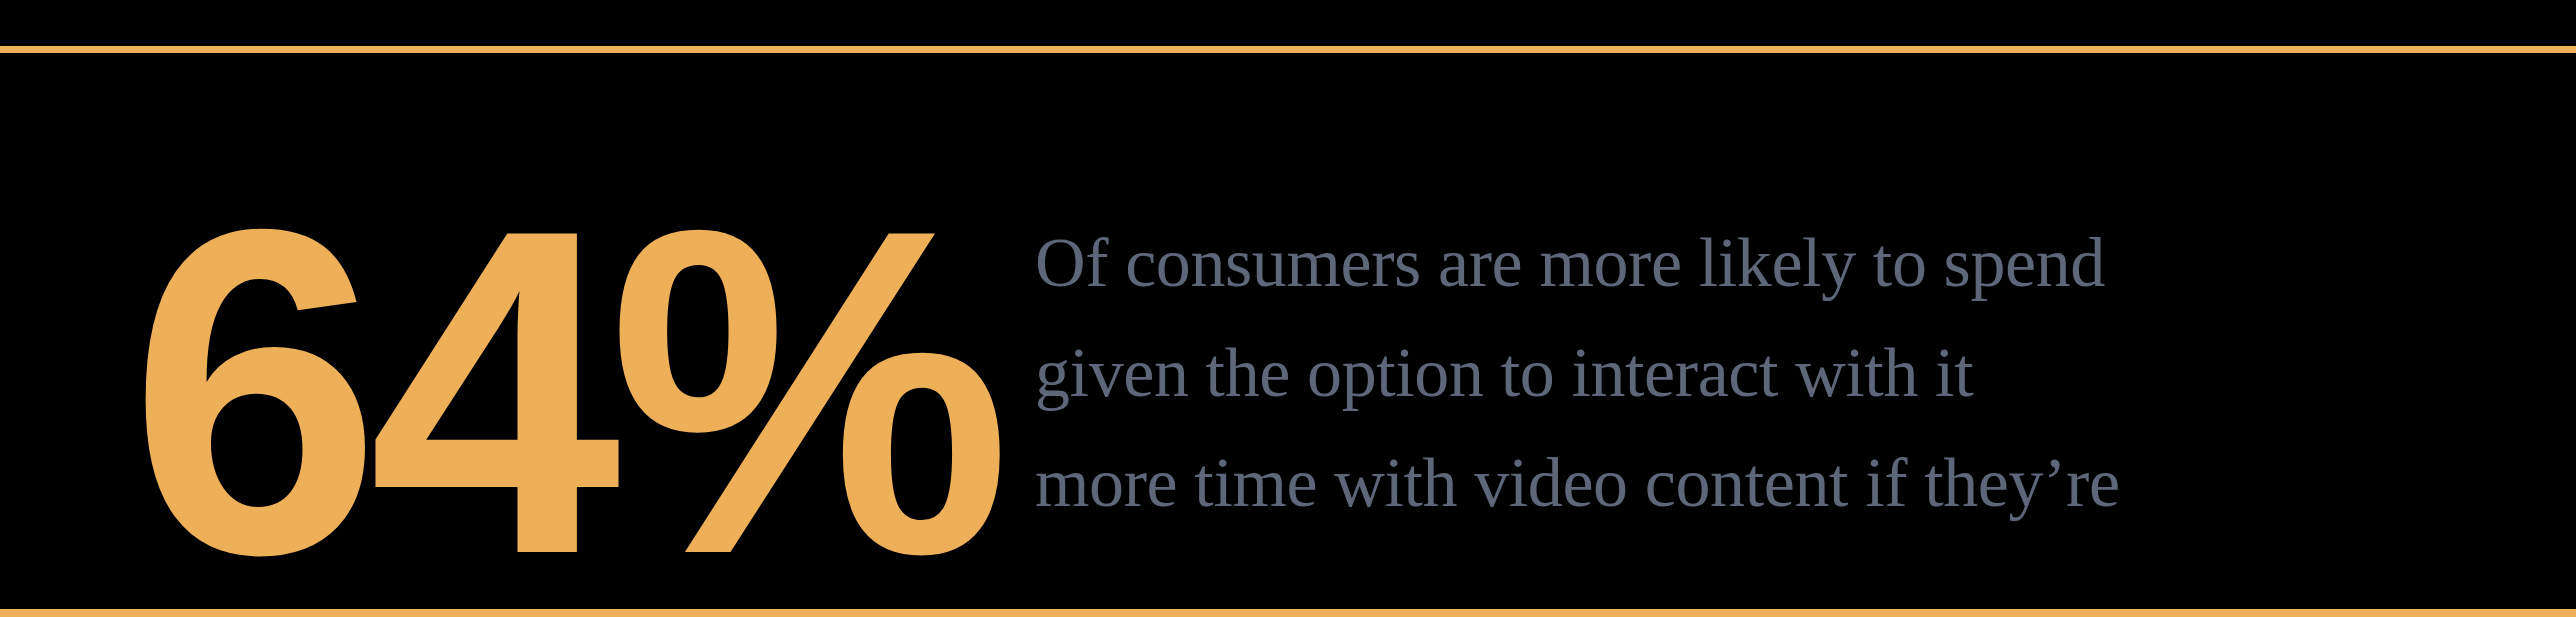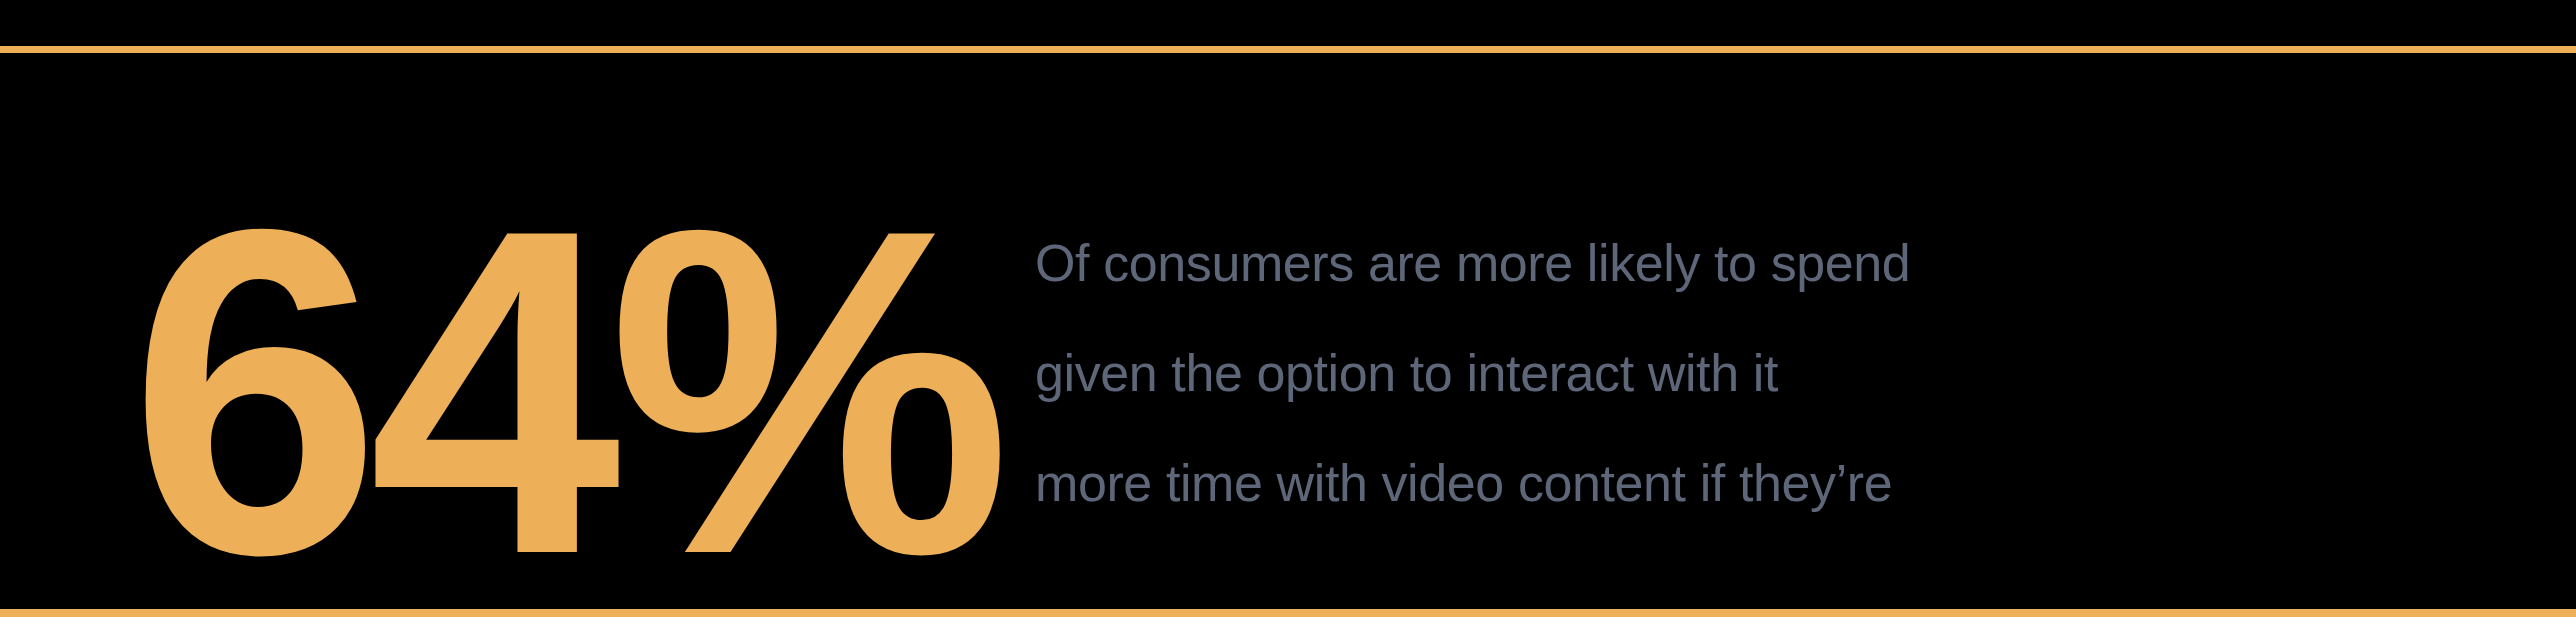--- a/index.html
+++ b/index.html
@@ -61,23 +61,23 @@
     transform-origin: left top;
   }
 
   
   .stat-description {
     position: absolute;
     left: 1035px;
     top: 155px;
     width: 1446px;
     color: #5E6779;
-    font-family: Liberation Sans, sans-serif;
+    font-family: Liberation Serif, serif;
     font-weight: 400;
-    font-size: 52px;
+    font-size: 70px;
     line-height: 110px;
     letter-spacing: -0.4px;
     white-space: nowrap;
   }
   .stat-description .line {
     display: block;
     height: 110px;
   }
 </style>
 </head>

